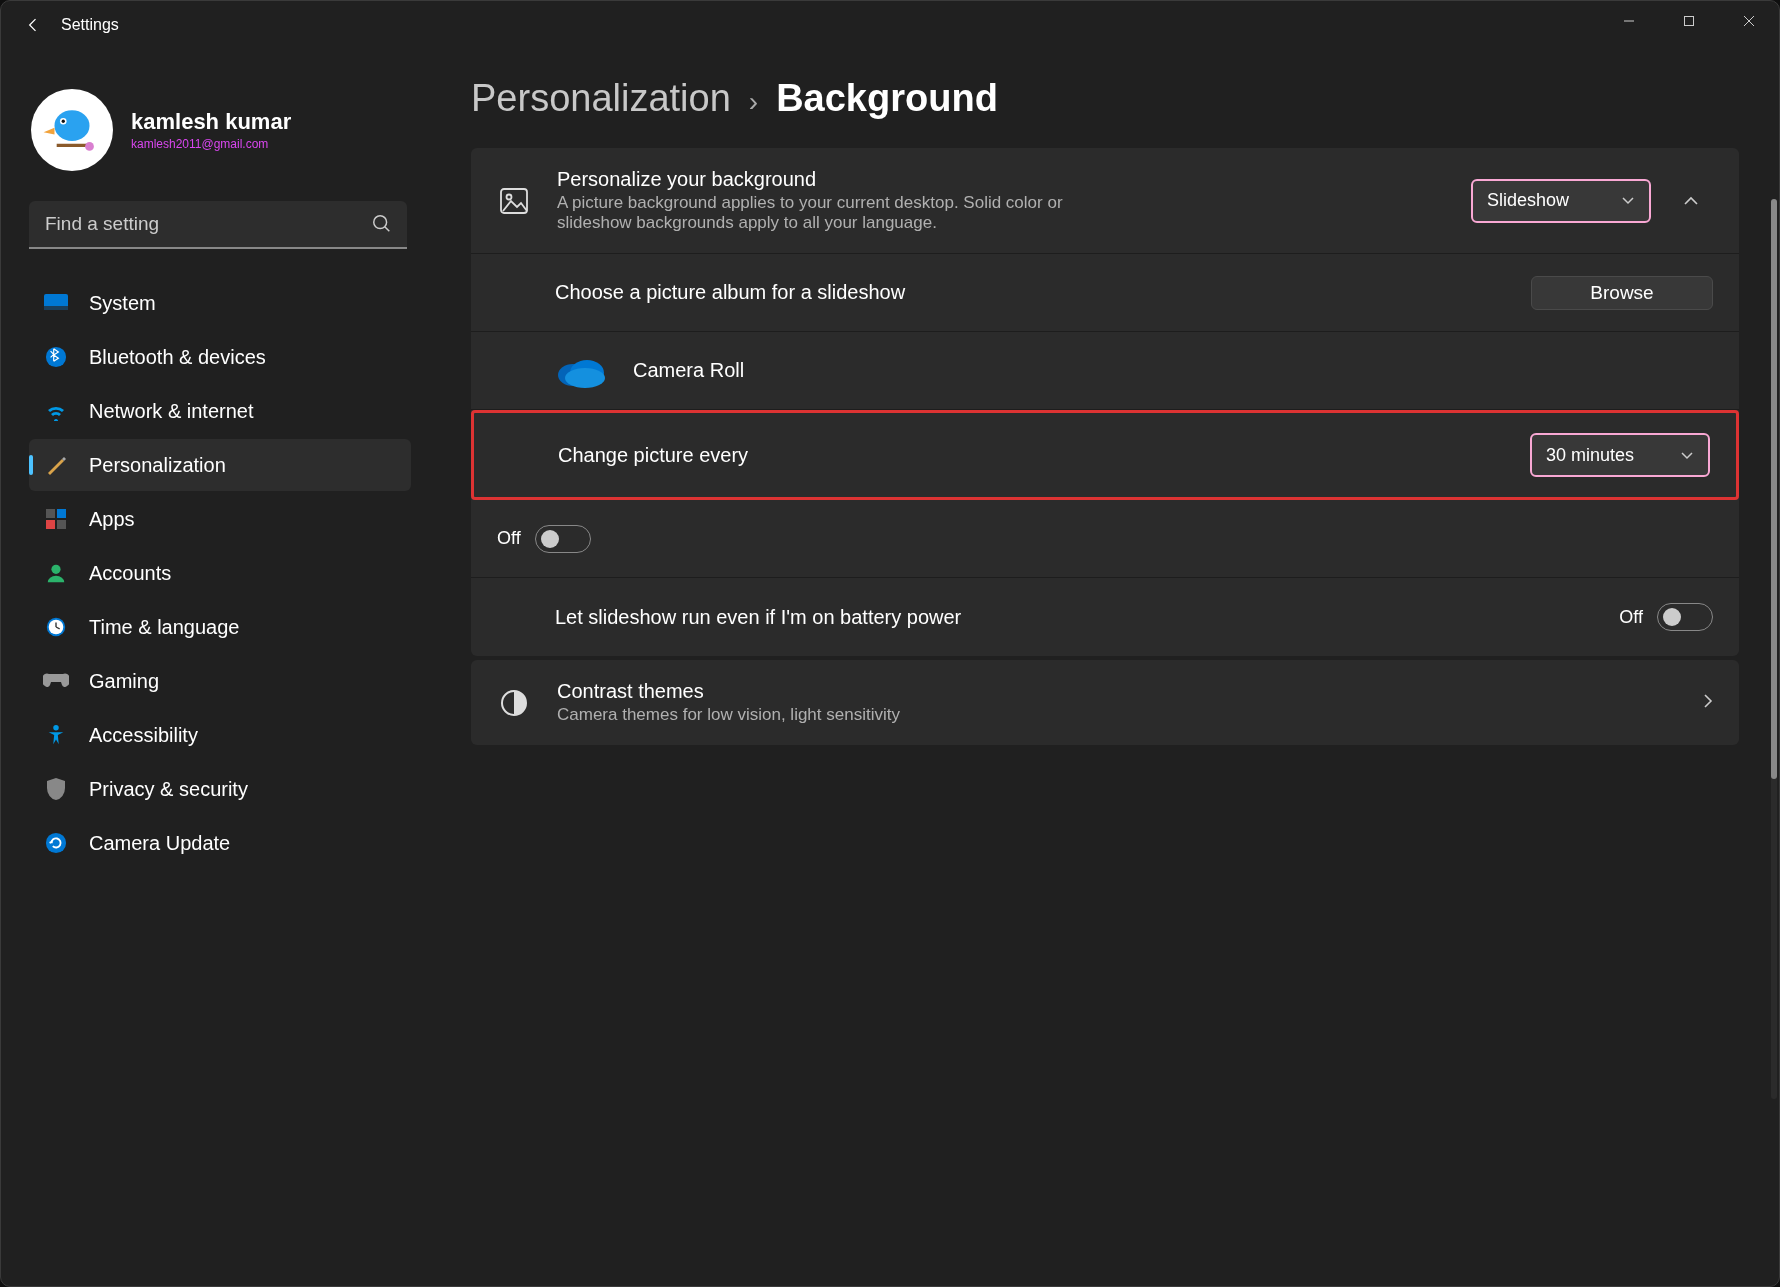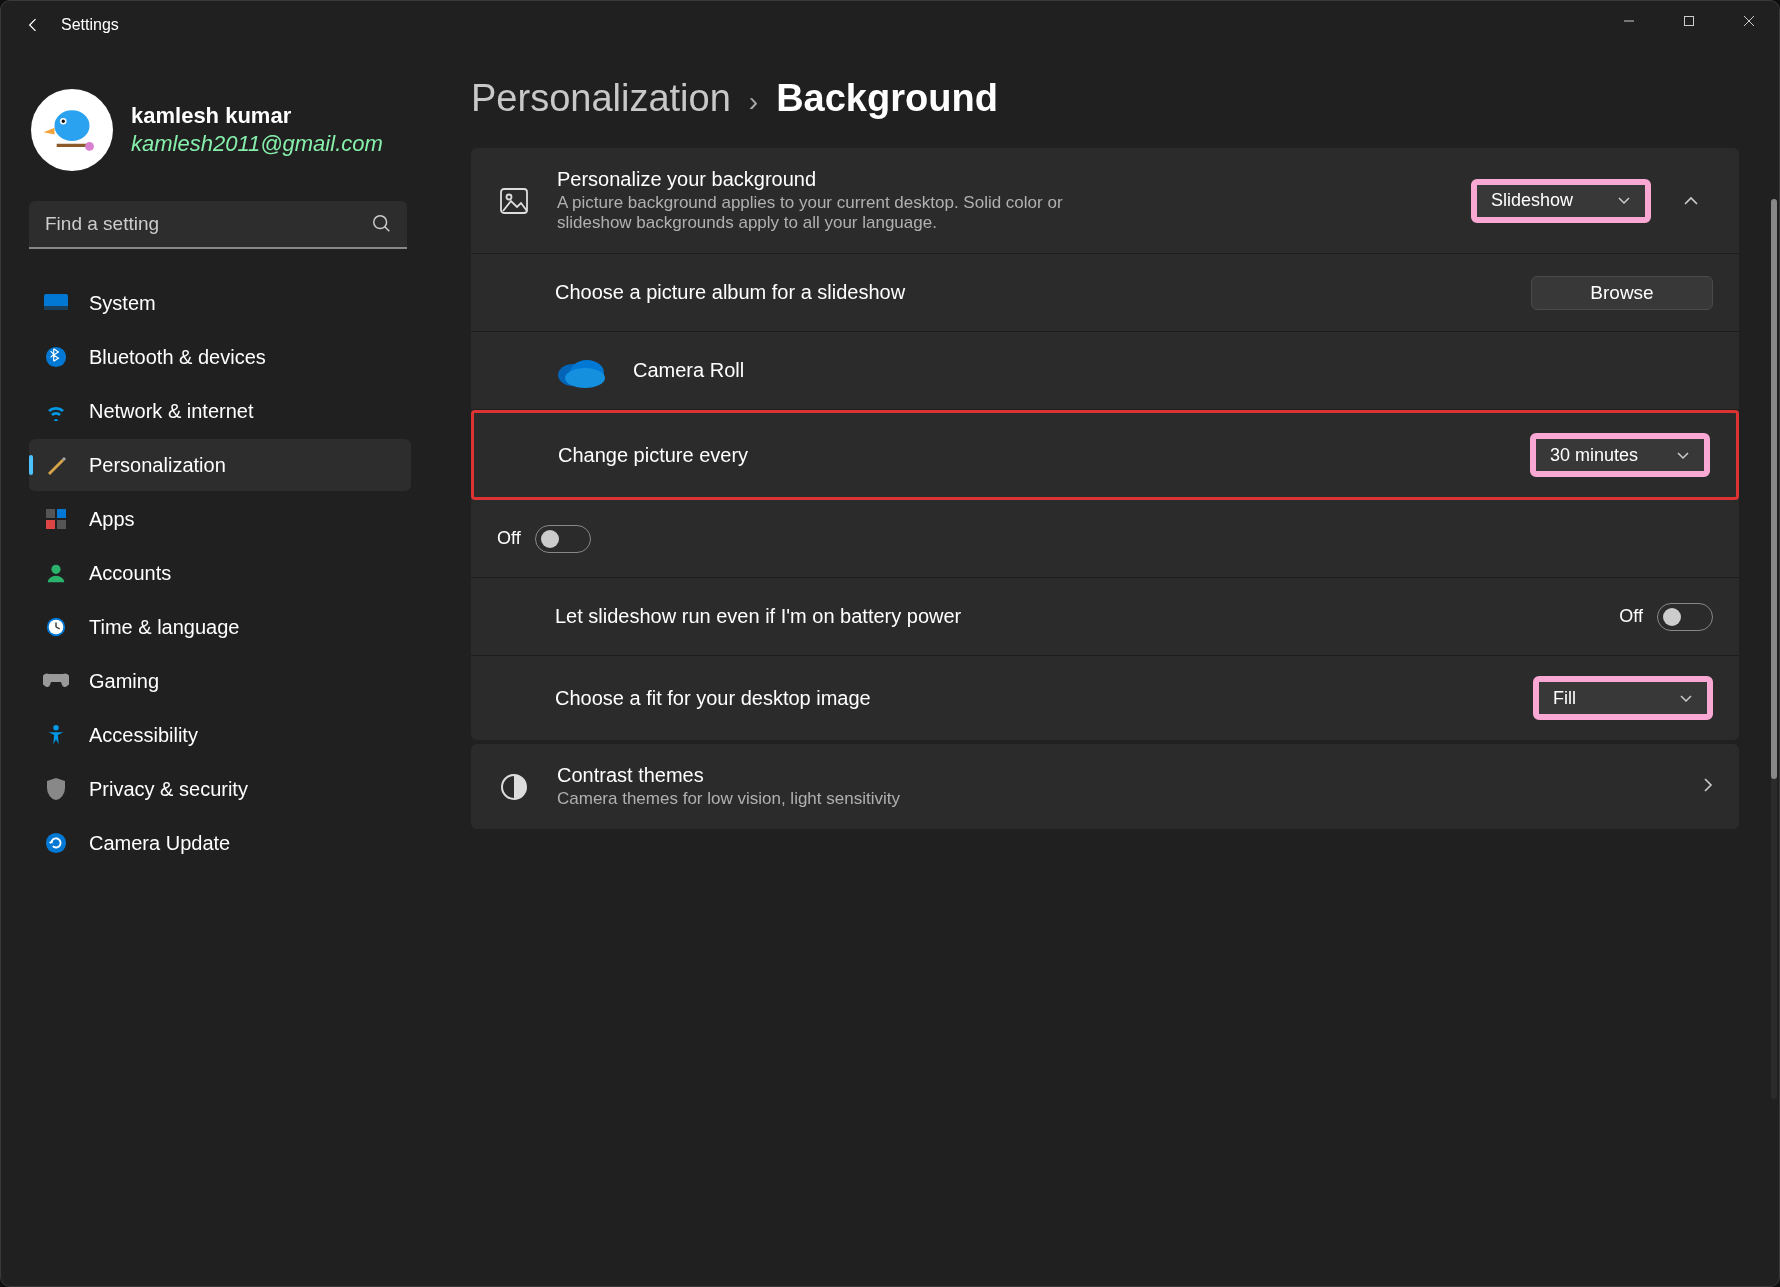--- a/index.html
+++ b/index.html
@@ -10,21 +10,21 @@
 .title { font-size: 16px; margin-left: 8px; color: #fff; }
 .window-controls { position: absolute; top: 0; right: 0; display: flex; }
 .winctl { width: 60px; height: 40px; display: flex; align-items: center; justify-content: center; color: #ccc; cursor: pointer; }
 .winctl svg { width: 12px; height: 12px; }
 .content { flex: 1; display: flex; overflow: hidden; }
 .sidebar { width: 420px; padding: 20px 10px 20px 28px; display: flex; flex-direction: column; }
 .user-block { display: flex; align-items: center; gap: 18px; padding: 20px 8px 30px 2px; }
 .avatar { width: 82px; height: 82px; border-radius: 50%; background: #fff; display: flex; align-items: center; justify-content: center; overflow: hidden; }
 .avatar svg { width: 70px; height: 70px; }
 .user-name { color: #fff; font-size: 22px; font-weight: 600; }
-.user-email { color: #86efac; font-size: 22px; margin-top: 2px; font-style: italic; }
+.user-email { color: #d946ef; font-size: 12px; margin-top: 2px; }
 .search-box { position: relative; margin: 0 4px 28px 0; }
 .search-input { width: 100%; height: 48px; background: #2d2d2d; border: none; border-bottom: 2px solid #888; border-radius: 6px 6px 0 0; padding: 0 48px 0 16px; color: #ccc; font-size: 19px; outline: none; }
 .search-input::placeholder { color: #ccc; }
 .search-icon { position: absolute; right: 14px; top: 12px; color: #ccc; }
 .nav { display: flex; flex-direction: column; gap: 2px; }
 .nav-item { display: flex; align-items: center; height: 52px; padding: 0 14px; border-radius: 6px; cursor: pointer; position: relative; }
 .nav-item.active { background: #2d2d2d; }
 .nav-item.active::before { content: ""; position: absolute; left: 0; top: 16px; bottom: 16px; width: 4px; background: #4cc2ff; border-radius: 2px; }
 .nav-icon { width: 26px; height: 26px; margin-right: 20px; display: flex; align-items: center; justify-content: center; font-size: 20px; }
 .nav-label { color: #fff; font-size: 20px; }
@@ -34,21 +34,21 @@
 .bc-sep { font-size: 28px; color: #aaa; }
 .bc-current { font-size: 38px; font-weight: 600; color: #fff; }
 .panel { background: #2b2b2b; border-radius: 6px; margin-bottom: 4px; }
 .row { display: flex; align-items: center; padding: 20px 26px; min-height: 78px; border-bottom: 1px solid #1d1d1d; }
 .row:last-child { border-bottom: none; }
 .row-icon { width: 34px; height: 34px; margin-right: 26px; color: #ddd; display: flex; align-items: center; justify-content: center; flex-shrink: 0; }
 .row-text { flex: 1; }
 .row-title { font-size: 20px; color: #fff; }
 .row-desc { font-size: 17px; color: #b0b0b0; margin-top: 2px; max-width: 560px; }
 .row-indent .row-text { margin-left: 58px; }
-.dropdown { background: #383838; border: 6px solid #f9a8d4; border-radius: 6px; height: 44px; min-width: 180px; padding: 0 14px; display: flex; align-items: center; justify-content: space-between; cursor: pointer; color: #fff; font-size: 18px; gap: 20px; }
+.dropdown { background: #383838; border: 2px solid #f9a8d4; border-radius: 6px; height: 44px; min-width: 180px; padding: 0 14px; display: flex; align-items: center; justify-content: space-between; cursor: pointer; color: #fff; font-size: 18px; gap: 20px; }
 .dropdown .chev { color: #ccc; }
 .expand-btn { width: 44px; height: 44px; display: flex; align-items: center; justify-content: center; margin-left: 18px; color: #ccc; cursor: pointer; }
 .browse-btn { background: #383838; border: 1px solid #4a4a4a; border-radius: 6px; height: 34px; min-width: 182px; display: flex; align-items: center; justify-content: center; color: #fff; font-size: 19px; cursor: pointer; }
 .cloud-icon { width: 50px; height: 36px; margin-right: 28px; }
 .toggle-group { display: flex; align-items: center; gap: 14px; }
 .toggle-label { font-size: 18px; color: #fff; }
 .toggle { width: 56px; height: 28px; border-radius: 14px; border: 1px solid #888; background: #2b2b2b; position: relative; cursor: pointer; }
 .toggle .knob { position: absolute; width: 18px; height: 18px; border-radius: 50%; background: #ccc; top: 4px; left: 5px; }
 .highlighted { border: 3px solid #d33; border-radius: 4px; }
 .section-heading { font-size: 20px; font-weight: 600; color: #fff; margin: 34px 0 18px 4px; }
@@ -300,31 +300,20 @@
             <div class="row-title" style="max-width:520px;">Let slideshow run even if I'm on battery power</div>
           </div>
           <div class="toggle-group">
             <span class="toggle-label">Off</span>
             <div class="toggle">
                 <div class="knob"></div>
               </div>
           </div>
         </div>
 
-        <div class="row row-indent">
-          <div class="row-text">
-            <div class="row-title">Choose a fit for your desktop image</div>
-          </div>
-          <div class="dropdown">
-            <span>Fill</span>
-            <span class="chev"><svg width="14" height="10" viewBox="0 0 14 10" fill="none" stroke="currentColor" stroke-width="1.5">
-                  <path d="M2 2 L7 7 L12 2"></path>
-                </svg></span>
-          </div>
-        </div>
 
       </div>
 
 
       <div class="panel">
         <div class="row">
           <div class="row-icon">
             <svg width="28" height="28" viewBox="0 0 28 28">
                 <circle cx="14" cy="14" r="12" fill="none" stroke="#ddd" stroke-width="2"></circle>
                 <path d="M14 2 A12 12 0 0 1 14 26 Z" fill="#ddd"></path>

